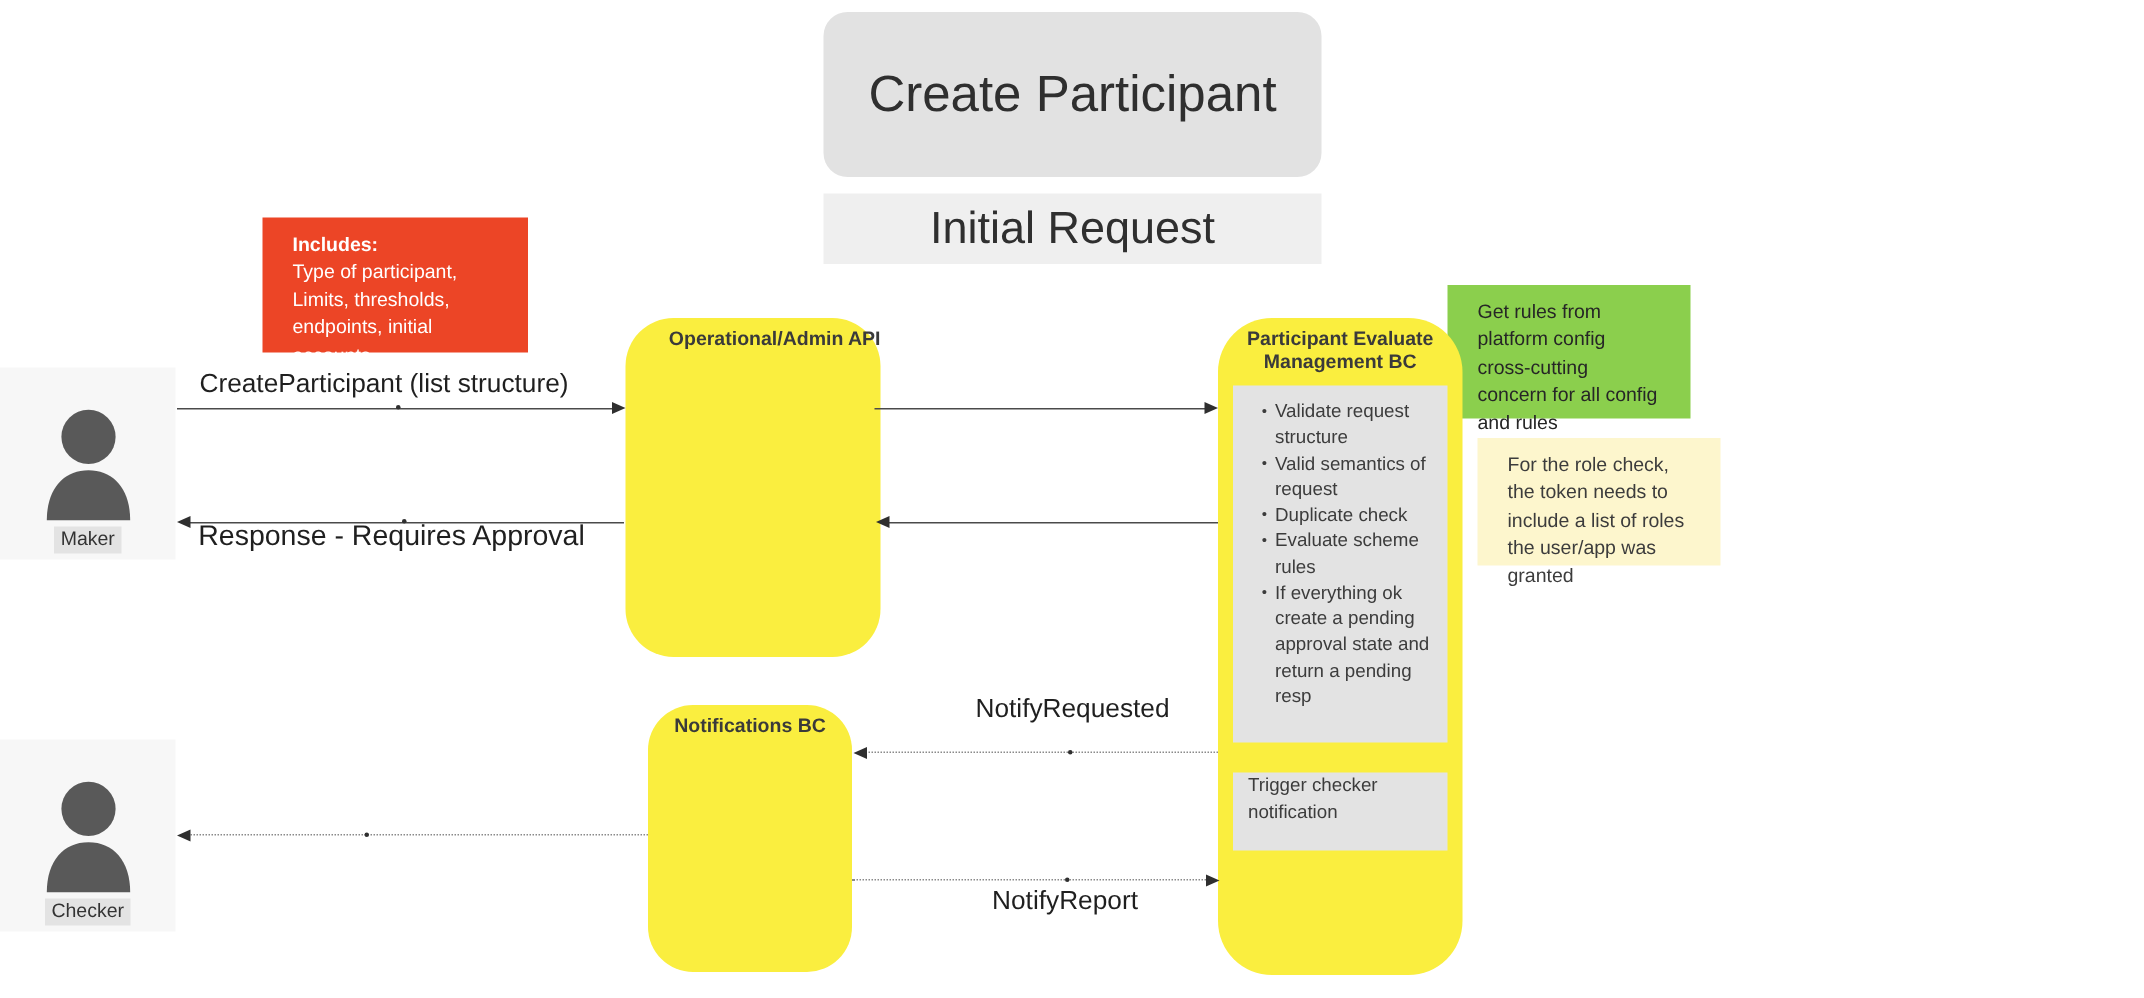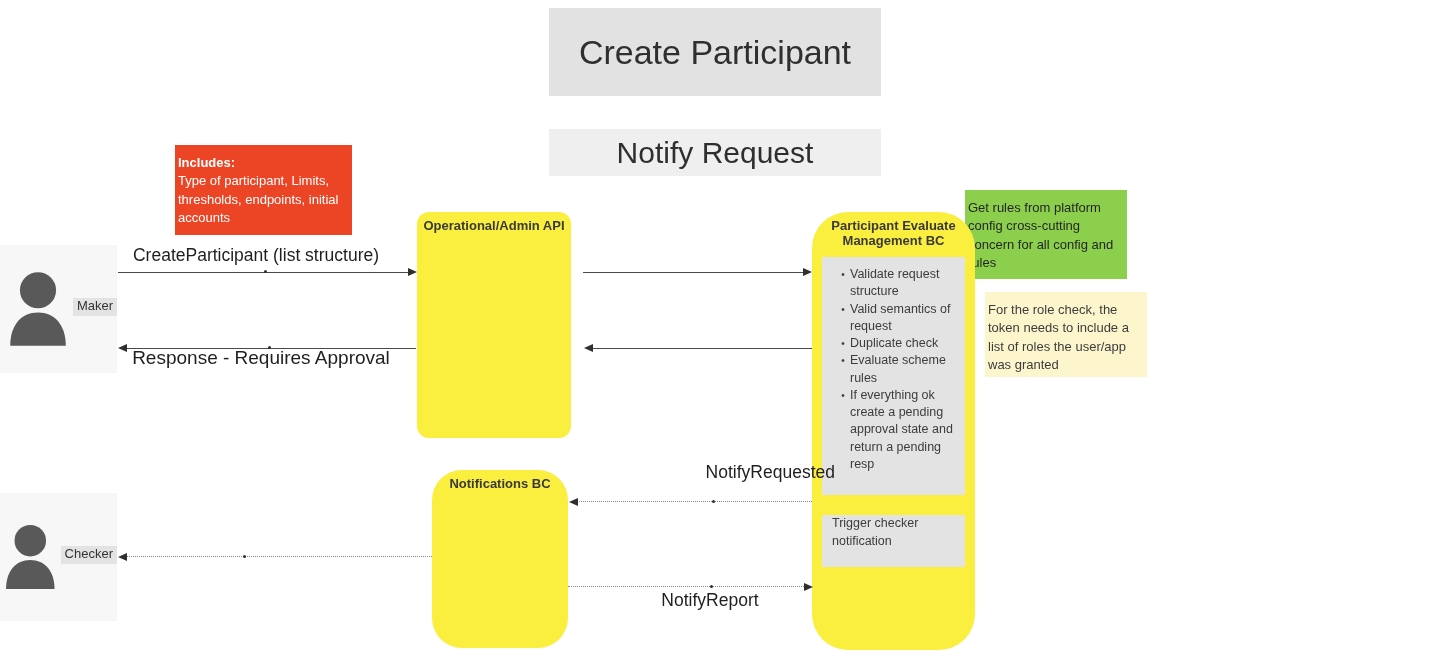--- a/index.html
+++ b/index.html
@@ -19,21 +19,21 @@
 
   
   .banner {
     display: flex; align-items: center; justify-content: center;
     color: #2f2f2f;
   }
   .banner.title { background: var(--gray-box, #e2e2e2); font-size: 34px; }
   .banner.subtitle { background: var(--light-gray-box, #efefef); font-size: 30px; }
 
   
-  .note { padding: 9px 3px; font-size: 13px; line-height: 1.42; }
+  .note { padding: 9px 20px; font-size: 13px; line-height: 1.42; }
   .note.red { background: var(--red, #ec4526); color: #ffffff; }
   .note.red b { display: block; }
   .note.green { background: var(--green, #8bcf4d); color: #262626; }
   .note.pale { background: var(--pale-yellow, #fdf6cd); color: #3c3c3c; }
 
   
   .component {
     background: var(--yellow, #faee3f);
     border-radius: 34px;
     text-align: center;
@@ -53,21 +53,21 @@
     color: #3c3c3c;
   }
   .bullets { padding: 9px 4px 8px 14px; line-height: 1.38; }
   .bullets .b-item { display: flex; }
   .bullets .dot { width: 14px; flex: 0 0 14px; text-align: center; font-size: 10px; padding-top: 2px; }
   .trigger-box { padding: 0 10px; line-height: 1.4; }
 
   
   .actor {
     background: var(--actor-bg, #f7f7f7);
-    display: flex; align-items: center; justify-content: flex-end; text-align: right;
+    display: flex; flex-direction: column; align-items: center; justify-content: flex-end; text-align: right;
   }
   .actor svg { display: block; }
   .actor-label {
     background: #e3e3e3;
     color: #333333;
     font-size: 13px;
     padding: 0 4px 2px 4px;
     margin-bottom: 4px;
     line-height: 1.25;
   }
@@ -89,22 +89,22 @@
     color: #1f1f1f;
     white-space: nowrap;
     text-align: center;
   }
 </style>
 </head>
 <body>
 
 <div class="canvas">
 
-  <div class="abs banner title" style="left:549px; top:8px; width:332px; height:88px;">Create Participant</div>
-  <div class="abs banner subtitle" style="left:549px; top:129px; width:332px; height:47px;">Notify Request</div>
+  <div class="abs banner title" style="left:549px; top:8px; width:332px; height:110px;border-radius:16px;">Create Participant</div>
+  <div class="abs banner subtitle" style="left:549px; top:129px; width:332px; height:47px;">Initial Request</div>
 
   <div class="abs note red" style="left:175px; top:145px; width:177px; height:90px;">
     <b>Includes:</b>
     <span>Type of participant, Limits, thresholds, endpoints, initial accounts</span>
   </div>
 
   <div class="abs note green" style="left:965px; top:190px; width:162px; height:89px;">Get rules from platform config cross-cutting concern for all config and rules</div>
 
   <div class="abs note pale" style="left:985px; top:292px; width:162px; height:85px;">For the role check, the token needs to include a list of roles the user/app was granted</div>
 
@@ -117,21 +117,21 @@
   </div>
 
   <div class="abs actor" style="left:0; top:493px; width:117px; height:128px;">
     <svg width="70" height="82" viewBox="0 0 100 118">
       <circle cx="50" cy="32" r="26" fill="#595959"></circle>
       <path d="M50,64 C26,64 10,82 10,112 L90,112 C90,82 74,64 50,64 Z" fill="#595959"></path>
     </svg>
     <div class="actor-label">Checker</div>
   </div>
 
-  <div class="abs component" style="left:417px; top:212px; width:154px; height:226px; border-radius:12px;">
+  <div class="abs component" style="left:417px; top:212px; width:170px; height:226px; border-radius:32px;text-align:right;">
     <div class="comp-title">Operational/Admin API</div>
   </div>
 
   <div class="abs component" style="left:812px; top:212px; width:163px; height:438px; border-radius:36px;">
     <div class="comp-title" style="padding:7px 18px 0 18px;">Participant Evaluate Management BC</div>
     <div class="inner-gray bullets" style="left:10px; top:45px; width:143px; height:238px;">
         <div class="b-item">
         <span class="dot">•</span>
         <span>Validate request structure</span>
       </div>
@@ -168,21 +168,21 @@
   <div class="abs head right" style="left:803px; top:268px;"></div>
 
   <div class="abs line" style="left:588px; top:348px; width:224px;"></div>
   <div class="abs head left" style="left:584px; top:344px;"></div>
 
   <div class="abs msg-label" style="left:115px; top:347px; width:292px; font-size:19px;">Response - Requires Approval</div>
   <div class="abs line" style="left:122px; top:348px; width:294px;"></div>
   <div class="abs mid-dot" style="left:268px; top:346px;"></div>
   <div class="abs head left" style="left:118px; top:344px;"></div>
 
-  <div class="abs msg-label" style="left:595px; top:462px; width:240px;text-align:right;">NotifyRequested</div>
+  <div class="abs msg-label" style="left:595px; top:462px; width:240px;">NotifyRequested</div>
   <div class="abs line dotted" style="left:574px; top:501px; width:238px;"></div>
   <div class="abs mid-dot" style="left:712px; top:500px;"></div>
   <div class="abs head left" style="left:569px; top:498px;"></div>
 
   <div class="abs line dotted" style="left:123px; top:556px; width:309px;"></div>
   <div class="abs mid-dot" style="left:243px; top:555px;"></div>
   <div class="abs head left" style="left:118px; top:553px;"></div>
 
   <div class="abs msg-label" style="left:590px; top:590px; width:240px;">NotifyReport</div>
   <div class="abs line dotted" style="left:568px; top:586px; width:236px;"></div>

